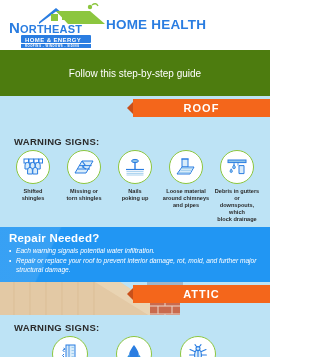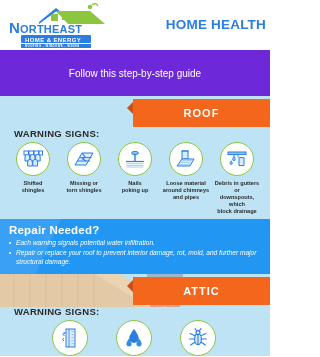--- a/index.html
+++ b/index.html
@@ -15,55 +15,55 @@
   
   .header{
     position:relative;height:50px;background:#ffffff;
     display:flex;align-items:center;
   }
   .logo{
     position:relative;width:100px;height:46px;margin-left:6px;flex:0 0 auto;
   }
   .logo svg{display:block;}
   .title{
-    flex:1;text-align:right;color:#2a7de1;
+    flex:1;text-align:left;color:#2a7de1;
     font-weight:bold;font-size:13.5px;line-height:15.5px;
     letter-spacing:0.2px;padding-right:4px;
   }
   .title div{white-space:nowrap;}
 
   
   .subhead{
-    height:46px;background:#6d28d9;color:#ffffff;
+    height:46px;background:#4d7c0f;color:#ffffff;
     display:flex;flex-direction:column;align-items:center;justify-content:center;
     font-size:10px;line-height:13px;text-align:center;
   }
 
   
   .roof-sec{
     position:relative;background:#bde3f5;
     padding-bottom:4px;
   }
   .banner-row{
     position:relative;height:24px;
   }
   .banner{
-    position:absolute;top:3px;left:133px;right:0;height:28px;
+    position:absolute;top:3px;left:133px;right:0;height:18px;
     background:#f4661b;color:#ffffff;
     font-weight:bold;font-size:11px;letter-spacing:1px;
     display:flex;align-items:center;justify-content:center;
   }
   .banner:before{
     content:"";position:absolute;left:-6px;top:3px;
     border-top:6px solid transparent;border-bottom:6px solid transparent;
     border-right:6px solid #c9501a;
   }
   .warn-label{
     font-weight:bold;font-size:9.5px;color:#2b2b2b;
-    margin:8px 0 3px 14px;letter-spacing:0.3px;
+    margin:16px 0 3px 14px;letter-spacing:0.3px;
   }
   .icons{
     display:flex;justify-content:space-between;
     padding:0 8px;
   }
   .icon-cell{
     width:50px;display:flex;flex-direction:column;align-items:center;
   }
   .circ{
     width:34px;height:34px;border-radius:50%;

